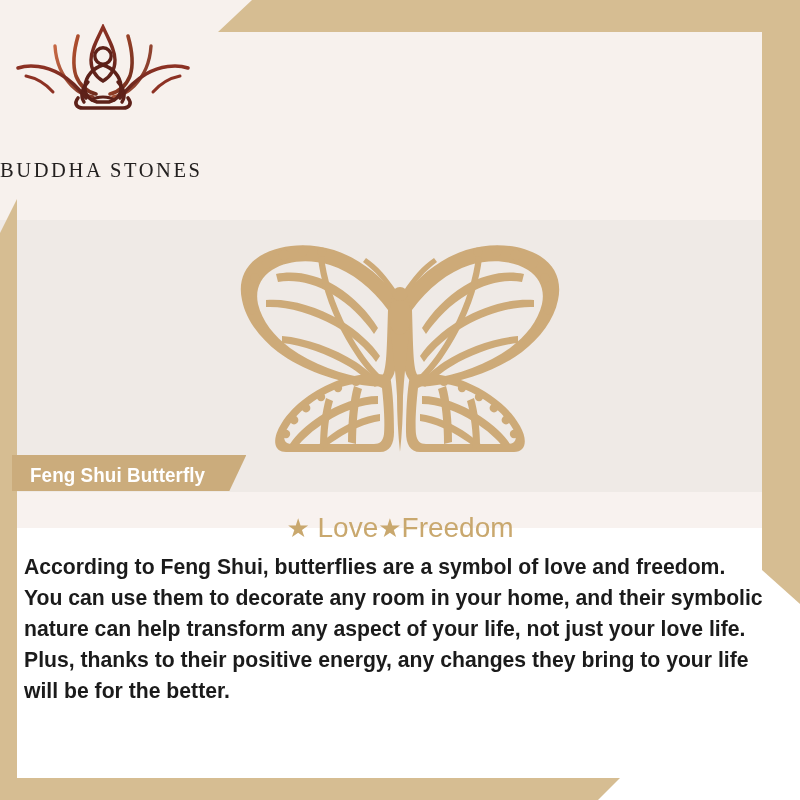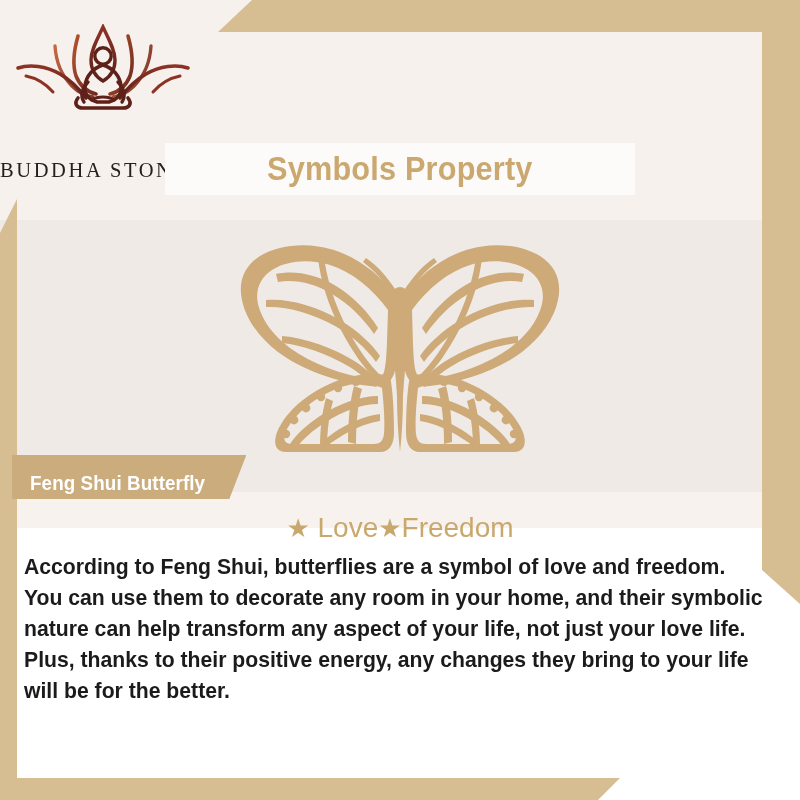--- a/index.html
+++ b/index.html
@@ -102,21 +102,21 @@
     display: flex;
     justify-content: center;
   }
   .butterfly { width: 340px; height: 215px; display: block; }
 
   
   .banner {
     position: absolute;
     left: 12px; top: 455px;
     height: 32px;
-    padding: 12px 30px 0 18px;
+    padding: 4px 30px 0 18px;
     background: #cbac7c;
     display: flex;
     align-items: center;
     clip-path: polygon(0 0, 100% 0, calc(100% - 17px) 100%, 0 100%);
   }
   .banner-text {
     font-family: "Liberation Sans Narrow", "Liberation Sans", sans-serif;
     font-size: 20px;
     font-weight: bold;
     color: #ffffff;
@@ -208,23 +208,20 @@
       <path d="M78 74 C74 79 76 84 83 84 L123 84 C130 84 132 79 128 74" fill="none" stroke="#5d2119" stroke-width="3.6" stroke-linecap="round"></path>
 
       <path d="M88 58 C82 64 80 72 84 78" fill="none" stroke="#5d2119" stroke-width="3.4" stroke-linecap="round"></path>
       <path d="M118 58 C124 64 126 72 122 78" fill="none" stroke="#5d2119" stroke-width="3.4" stroke-linecap="round"></path>
 
       <path d="M92 76 C97 72 109 72 114 76" fill="none" stroke="#5d2119" stroke-width="3.2" stroke-linecap="round"></path>
     </svg>
     <div class="logo-word">BUDDHA STONES</div>
   </div>
 
-  <div class="title-bar">
-    <div class="title-text">Symbols Property</div>
-  </div>
 
   <div class="butterfly-wrap">
     <svg class="butterfly" viewBox="0 0 340 215" aria-hidden="true">
       <g fill="#cdaa78">
 
         <path d="M168 60 C150 36 128 20 104 12 C78 4 50 6 30 18 C14 28 8 44 12 62
                  C16 82 30 100 48 114 C72 132 106 144 140 148 C152 150 160 146 164 136
                  C168 124 169 100 168 60 Z
                  M158 72 C157 104 157 124 154 134 C152 140 148 142 141 141
                  C112 137 82 126 60 110 C44 98 32 83 28 66 C25 52 30 40 42 32

